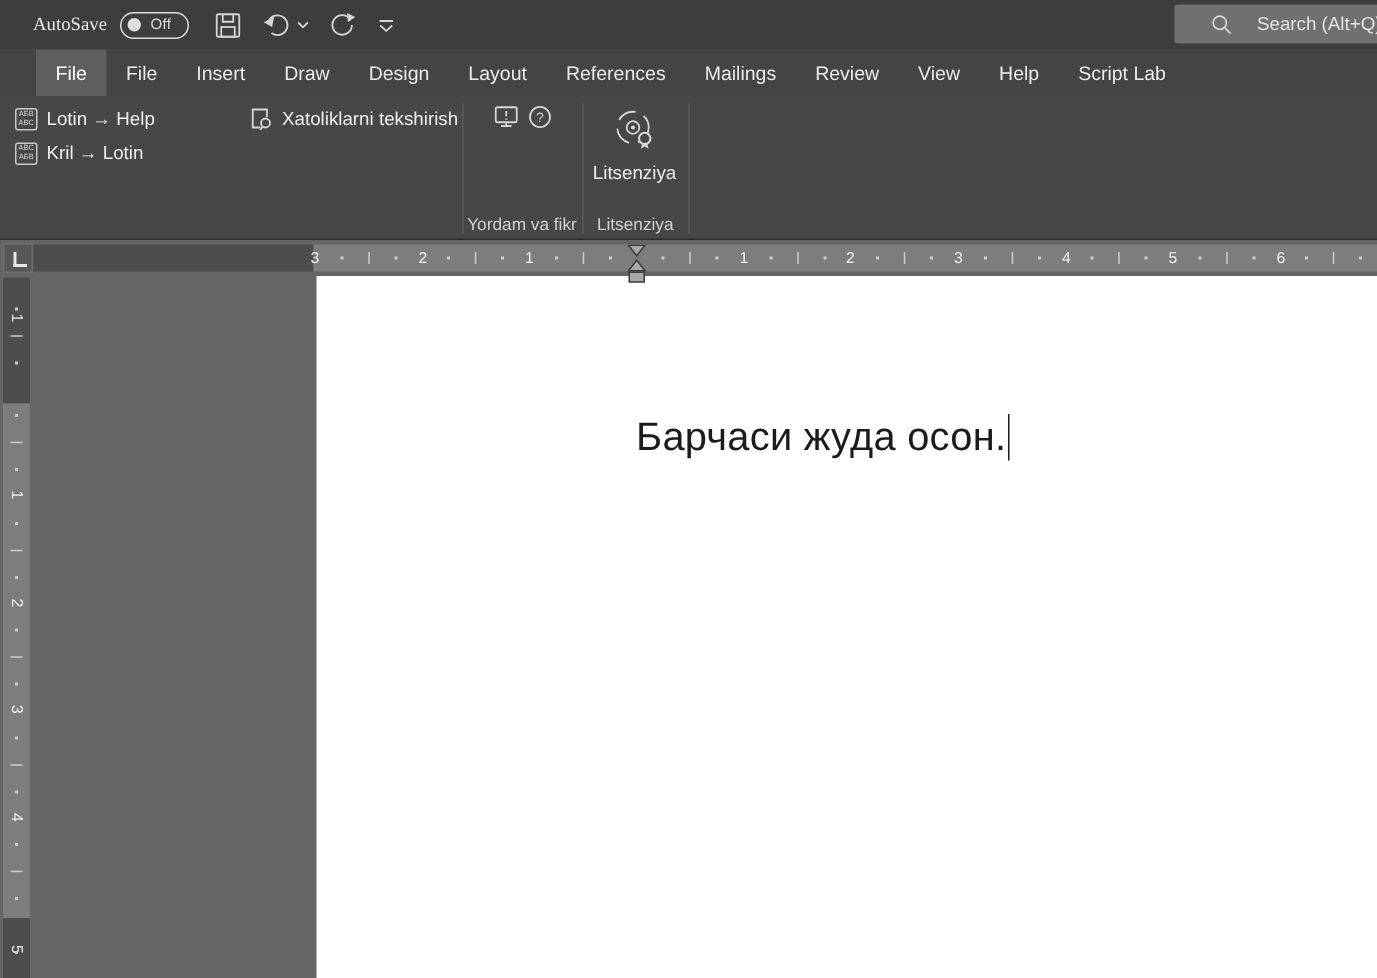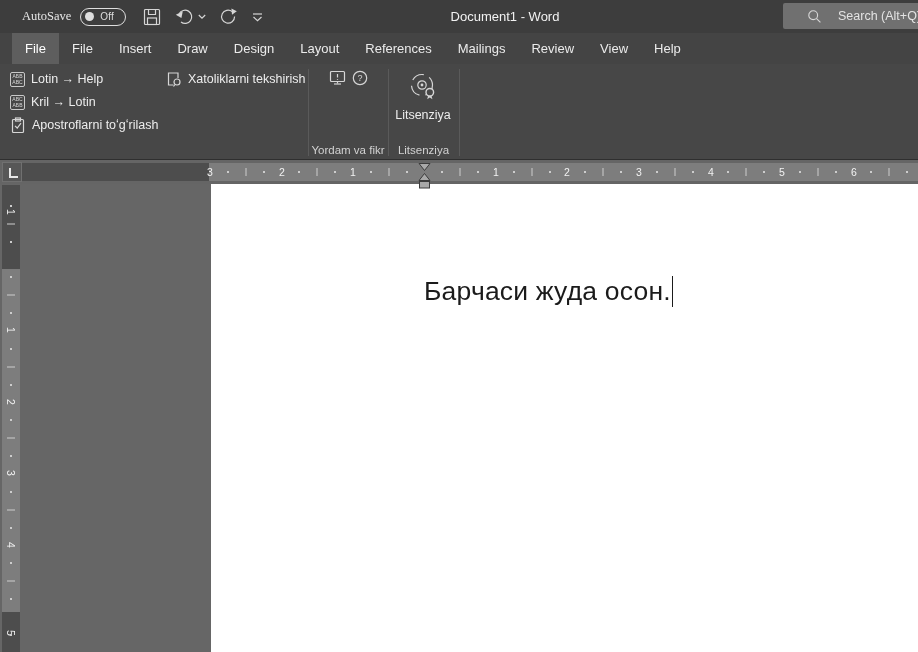--- a/index.html
+++ b/index.html
@@ -20,21 +20,21 @@
   .qat-btn{margin-left:14px;display:flex;align-items:center;flex:0 0 auto;}
   .qat-btn svg{display:block;}
   .win-title{position:absolute;left:340px;width:330px;top:0;height:33px;line-height:33px;
     text-align:center;font-size:13px;color:#f2f2f2;pointer-events:none;}
   .search-box{position:absolute;left:783px;top:3px;width:160px;height:26px;border-radius:2px;
     background:var(--search-bg,#707070);display:flex;align-items:center;color:#e3e3e3;font-size:12.5px;}
   .search-box svg{margin-left:24px;}
   .search-box span{margin-left:16px;}
   
   .tabrow{position:absolute;left:0;top:33px;width:918px;height:31px;
-    background:var(--tabrow-bg,#444444);display:flex;align-items:stretch;padding-left:12px;box-sizing:border-box;z-index:29;}
+    background:var(--tabrow-bg,#444444);display:flex;align-items:stretch;padding-left:24px;box-sizing:border-box;z-index:29;}
   .tab{position:relative;padding:0 13px;line-height:31px;font-size:13px;color:#ebebeb;white-space:nowrap;}
   .tab.file{background:var(--file-tab-bg,#5e5e5e);color:#ffffff;}
   .tab.active{font-weight:bold;color:#ffffff;}
   .tab.active::after{content:"";position:absolute;left:11px;right:11px;bottom:1px;height:2.5px;background:#f5f5f5;}
   
   .ribbon{position:absolute;left:0;top:64px;width:918px;height:96px;
     background:var(--ribbon-bg,#474747);border-bottom:1px solid #2f2f2f;box-sizing:border-box;z-index:28;}
   .rbtn{position:absolute;display:flex;align-items:center;gap:6px;height:22px;
     font-size:12.5px;color:#ededed;white-space:nowrap;cursor:default;}
   .rbtn svg{flex:0 0 auto;display:block;}
@@ -114,21 +114,20 @@
         <path class="st" d="M13.2 3.6 A6.5 6.5 0 1 0 15.6 8.6" stroke-width="1.5"></path>
         <polygon class="fl" points="12.4,0.6 17.8,3.3 13,6.8"></polygon>
       </svg>
     </div>
     <div class="qat-btn" style="margin-left:14px;">
       <svg width="11" height="10" viewBox="0 0 11 10">
         <line class="st" x1="1" y1="2" x2="10" y2="2"></line>
         <polyline class="st" points="1.5,5 5.5,8.6 9.5,5"></polyline>
       </svg>
     </div>
-    <div class="win-title">Document1 - Word</div>
     <div class="search-box">
       <svg width="15" height="15" viewBox="0 0 16 16">
         <circle class="st" cx="6.6" cy="6.6" r="4.7"></circle>
         <line class="st" x1="10.2" y1="10.2" x2="14.3" y2="14.3"></line>
       </svg>
       <span>Search (Alt+Q)</span>
     </div>
   </div>
 
   <div class="tabrow">
@@ -136,44 +135,37 @@
       <div class="tab">File</div>
       <div class="tab">Insert</div>
       <div class="tab">Draw</div>
       <div class="tab">Design</div>
       <div class="tab">Layout</div>
       <div class="tab">References</div>
       <div class="tab">Mailings</div>
       <div class="tab">Review</div>
       <div class="tab">View</div>
       <div class="tab">Help</div>
+      <div class="tab">Script Lab</div>
     </div>
 
   <div class="ribbon">
     <div class="rbtn" style="left:10px;top:4px;">
       <div class="ab-icon">
         <i>АБВ</i>
         <i>ABC</i>
       </div>
       <span>Lotin → Help</span>
     </div>
     <div class="rbtn" style="left:10px;top:27px;">
       <div class="ab-icon">
         <i>ABC</i>
         <i>АБВ</i>
       </div>
       <span>Kril → Lotin</span>
-    </div>
-    <div class="rbtn" style="left:10px;top:50px;">
-      <svg width="16" height="17" viewBox="0 0 16 17">
-        <rect class="st" x="2.5" y="2.5" width="11" height="13" rx="1"></rect>
-        <rect class="st" x="5.5" y="1" width="5" height="3"></rect>
-        <polyline class="st" points="5,8.8 7.2,11 11,6.2"></polyline>
-      </svg>
-      <span>Apostroflarni toʻgʻrilash</span>
     </div>
     <div class="rbtn" style="left:166px;top:4px;">
       <svg width="16" height="17" viewBox="0 0 16 17">
         <path class="st" d="M12 7 V2 H2.5 V14 H7.5"></path>
         <circle class="st" cx="11" cy="11" r="3"></circle>
         <line class="st" x1="9" y1="13.5" x2="7.5" y2="15.5"></line>
       </svg>
       <span>Xatoliklarni tekshirish</span>
     </div>
 

